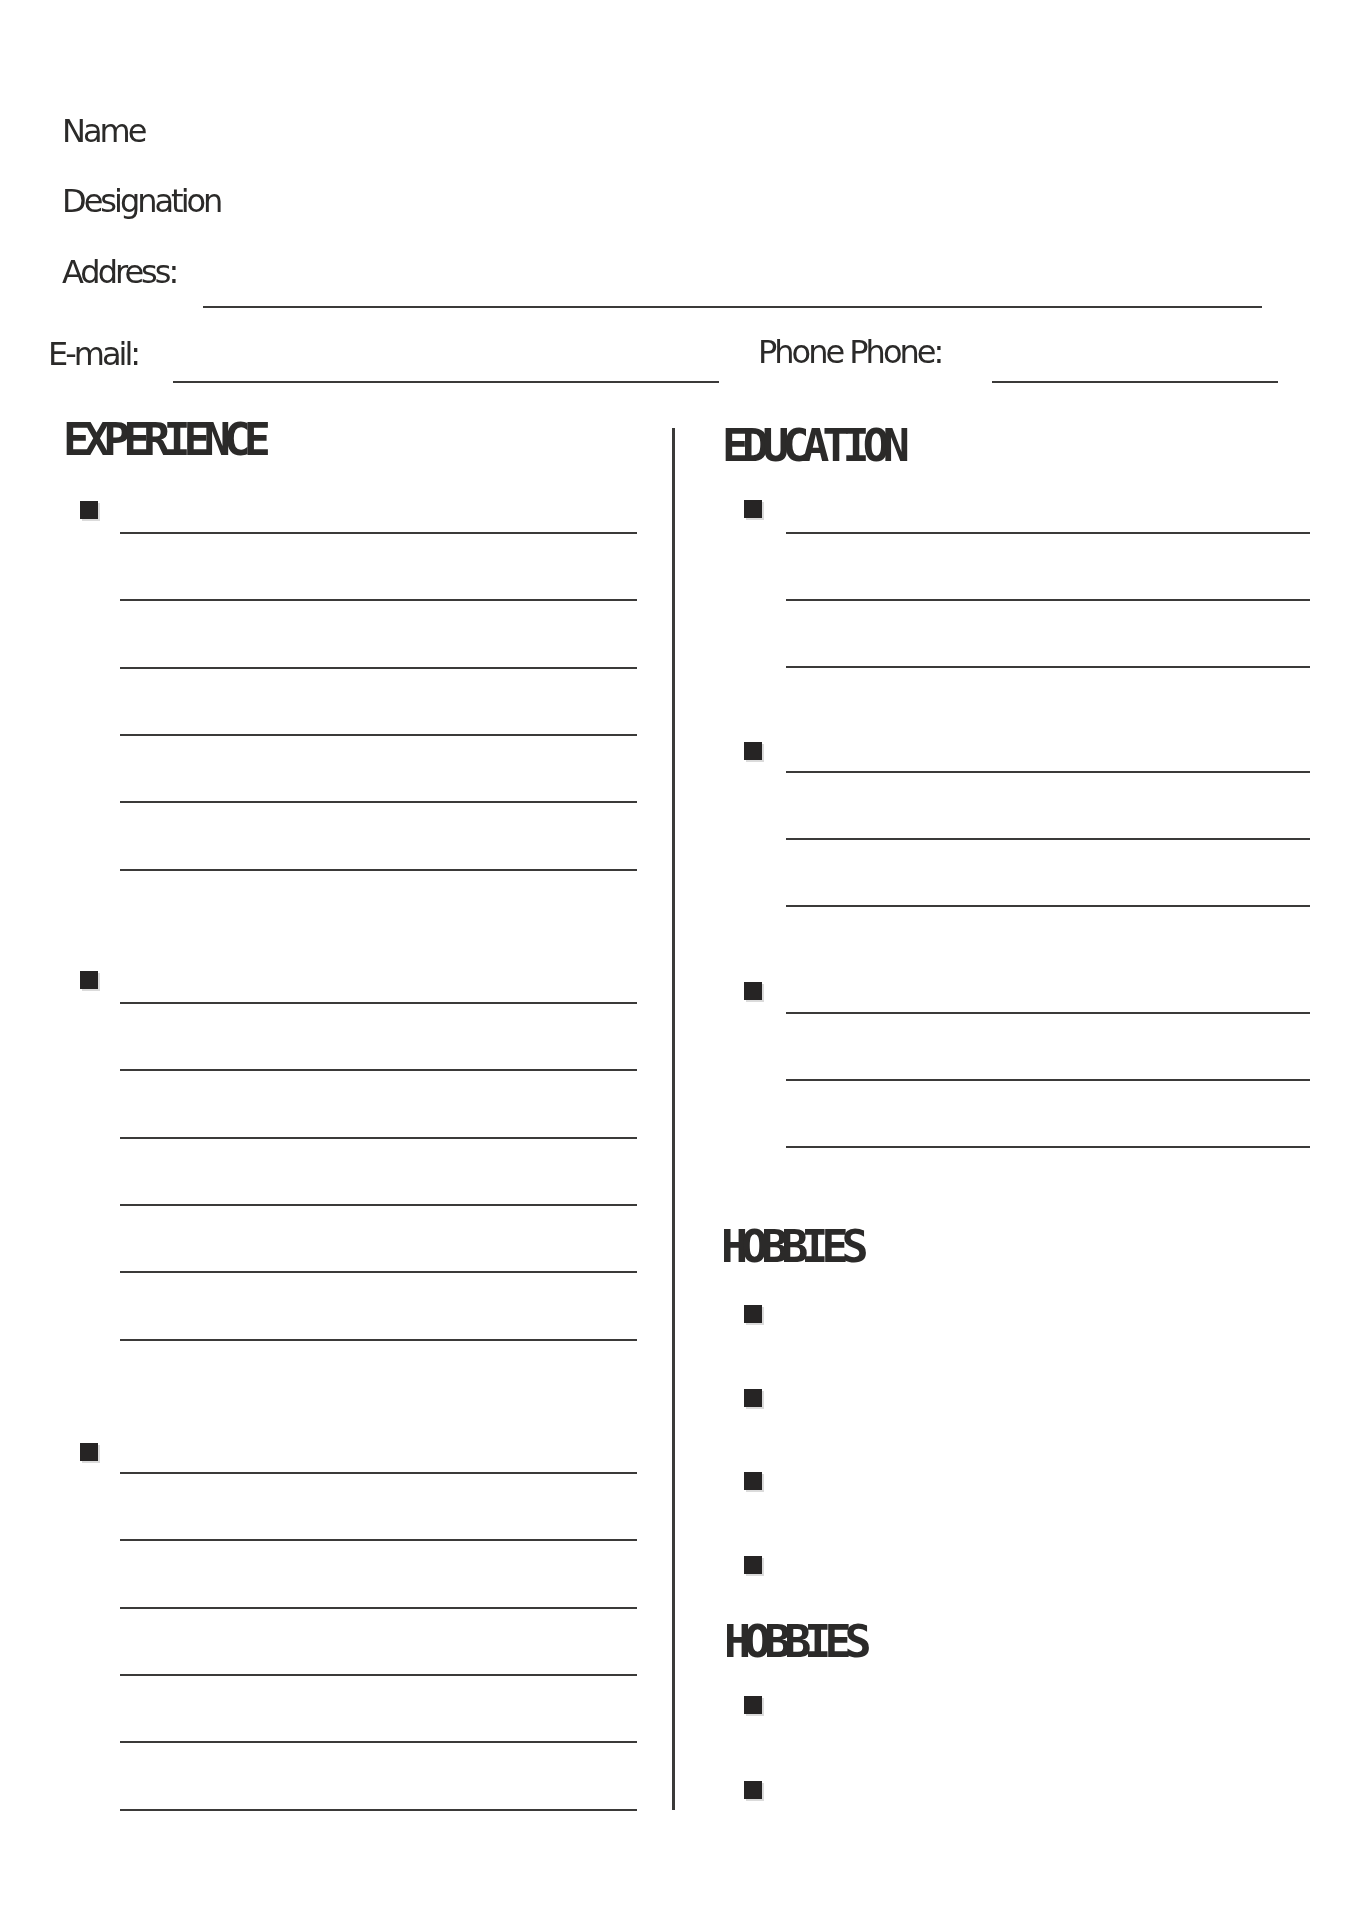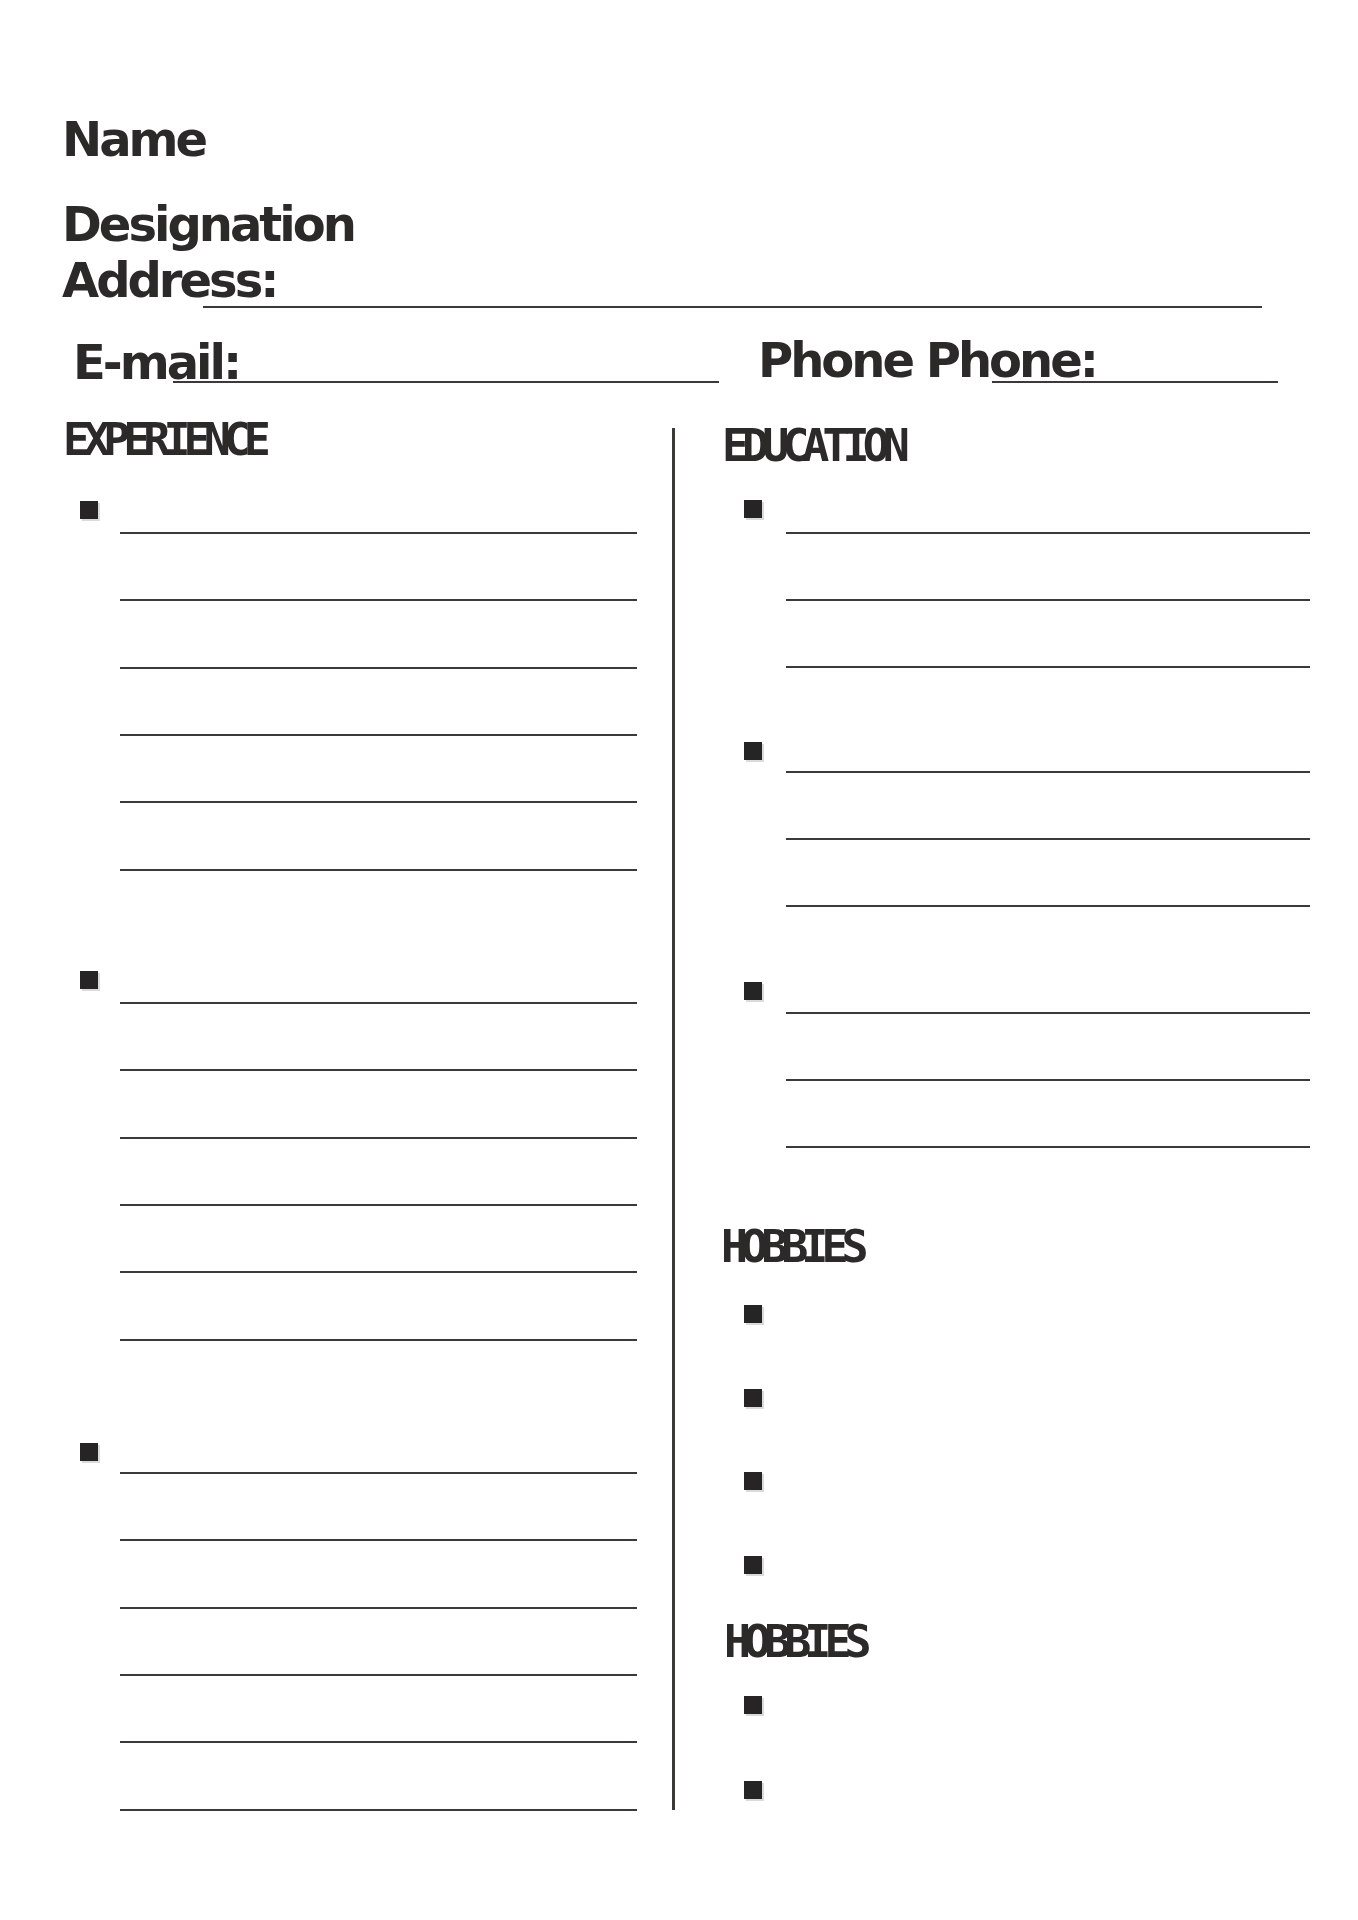--- a/index.html
+++ b/index.html
@@ -7,22 +7,22 @@
     position: relative;
     width: 1358px;
     height: 1920px;
     background: var(--bg, #ffffff);
     font-family: "DejaVu Sans", sans-serif;
     color: var(--ink, #2b2a29);
     overflow: hidden;
   }
   .label {
     position: absolute;
-    font-size: 48px;
-    font-weight: 700;
+    font-size: 32px;
+    font-weight: 400;
     letter-spacing: -3px;
     line-height: 1;
     white-space: nowrap;
     color: var(--ink, #2b2a29);
   }
   .header {
     position: absolute;
     font-family: "DejaVu Sans Mono", monospace;
     font-size: 45px;
     font-weight: 600;
@@ -45,24 +45,24 @@
   }
   .divider {
     position: absolute;
     left: 672px;
     top: 428px;
     width: 3px;
     height: 1382px;
     background: var(--rule, #3b3a39);
   }
   .name-label        { left: 62px;  top: 115px; }
-  .designation-label { left: 62px;  top: 185px; margin-top: 15px; }
+  .designation-label { left: 62px;  top: 185px; }
   .address-label     { left: 62px;  top: 256px; }
   .address-rule      { left: 203px; top: 306px; width: 1059px; }
-  .email-label       { left: 73px;  top: 338px; }
+  .email-label       { left: 48px;  top: 338px; }
   .email-rule        { left: 173px; top: 381px; width: 546px; }
   .phone-label       { left: 758px; top: 336px; }
   .phone-rule        { left: 992px; top: 381px; width: 286px; }
   .experience-title  { left: 63px;  top: 417px; }
   .education-title   { left: 722px; top: 423px; }
   .skills-title      { left: 721px; top: 1224px; }
   .hobbies-title     { left: 724px; top: 1619px; }
 </style>
 </head>
 <body>

